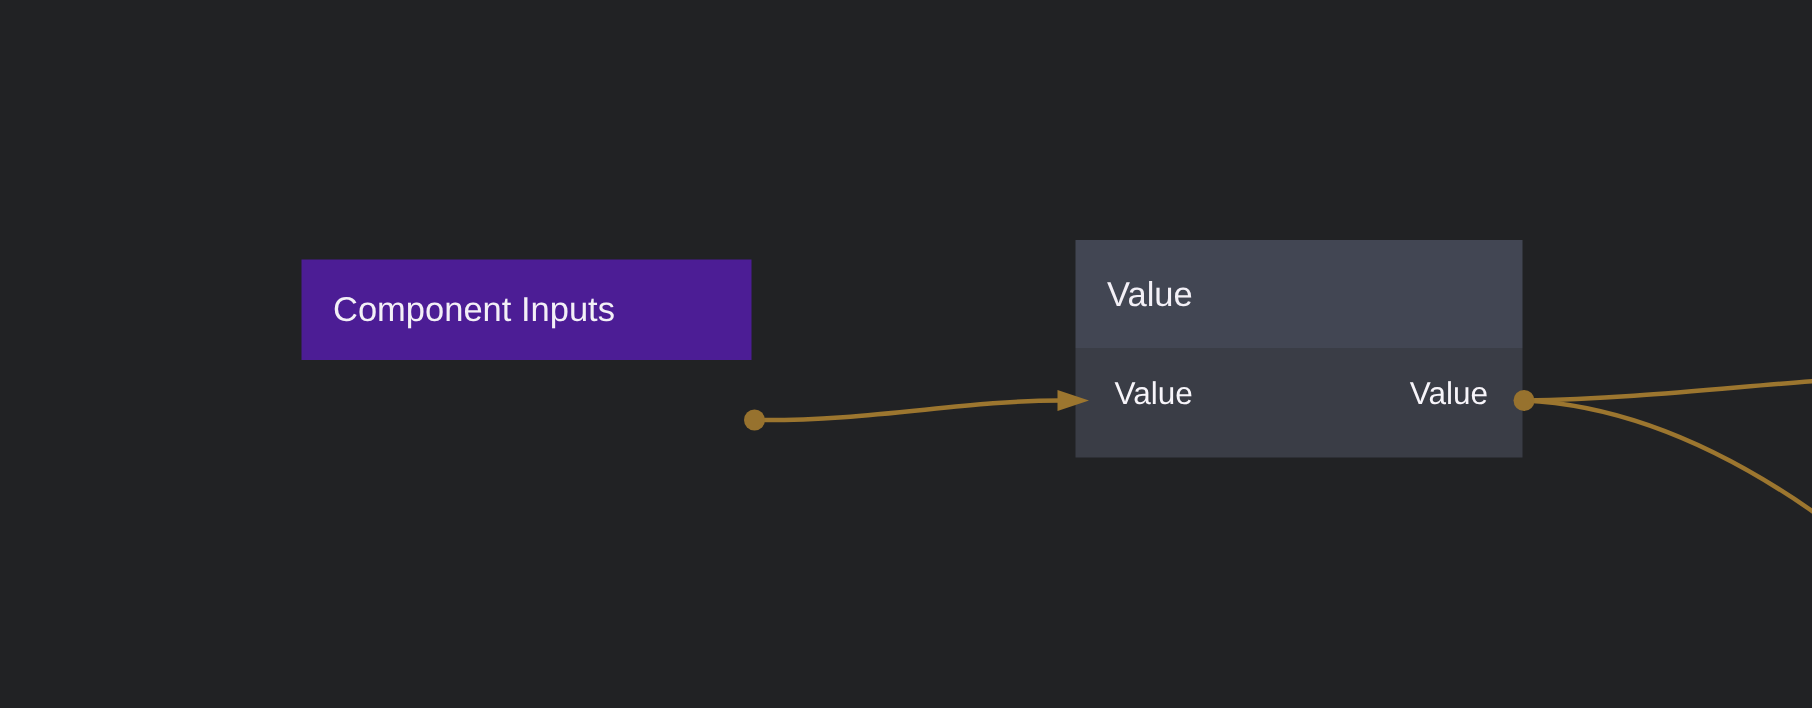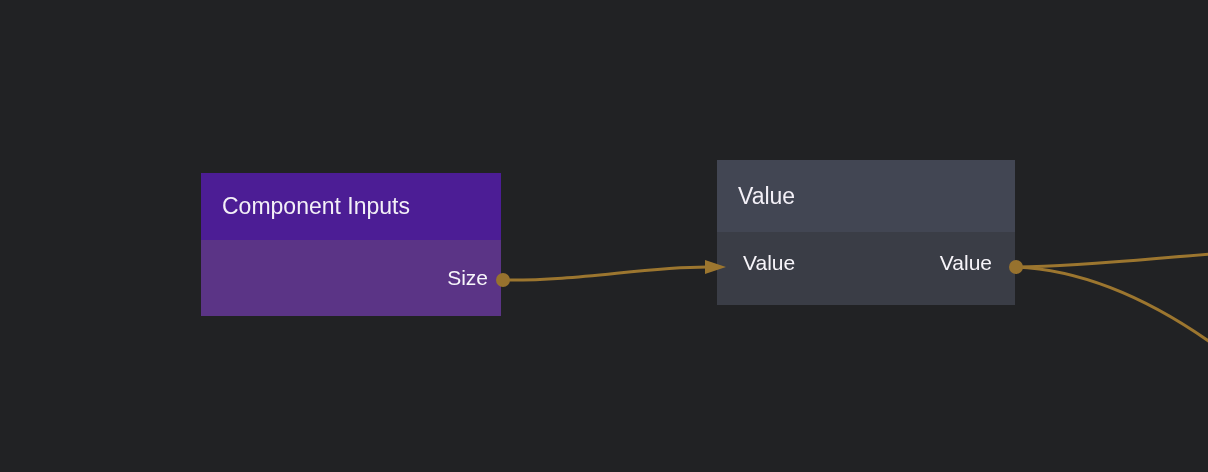--- a/index.html
+++ b/index.html
@@ -93,23 +93,20 @@
 </style>
 </head>
 <body>
 
 <div class="canvas">
 
   <div class="node node-component-inputs">
     <div class="node-header">
       <span>Component Inputs</span>
     </div>
-    <div class="node-body">
-      <span class="port-label">Size</span>
-    </div>
   </div>
 
   <div class="node node-number">
     <div class="node-header">
       <span>Value</span>
     </div>
     <div class="node-body">
       <span class="port-label">Value</span>
       <span class="port-label">Value</span>
     </div>

